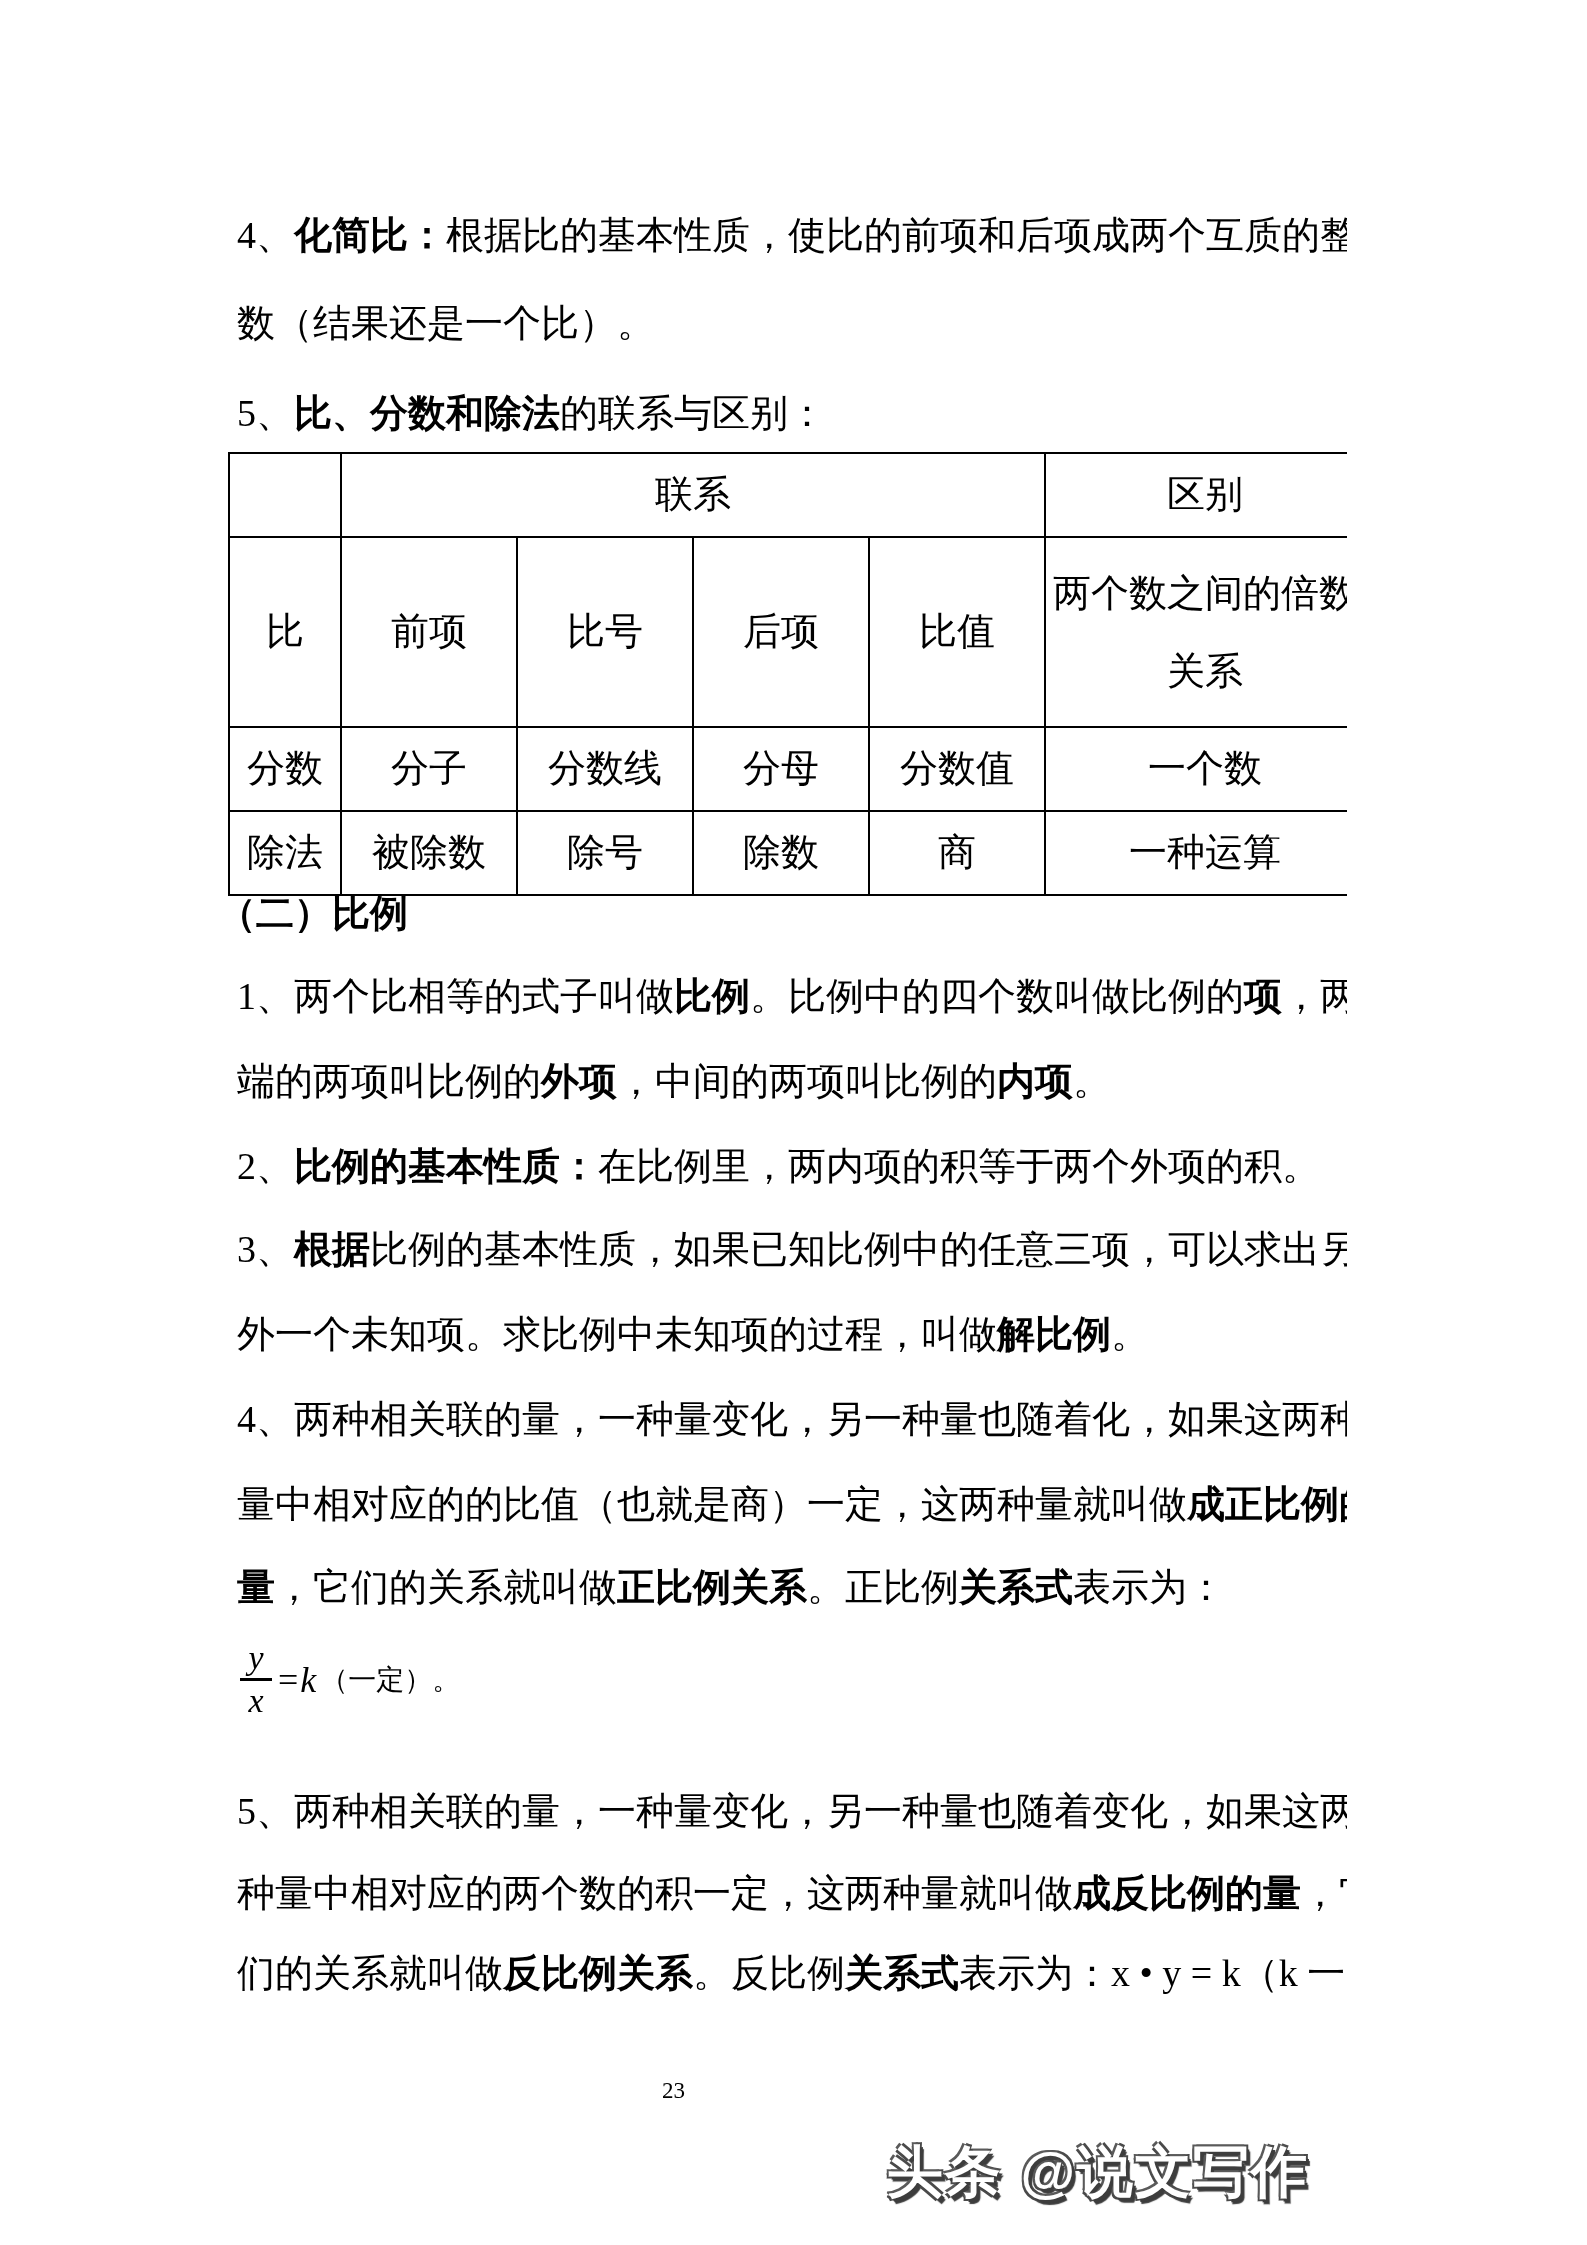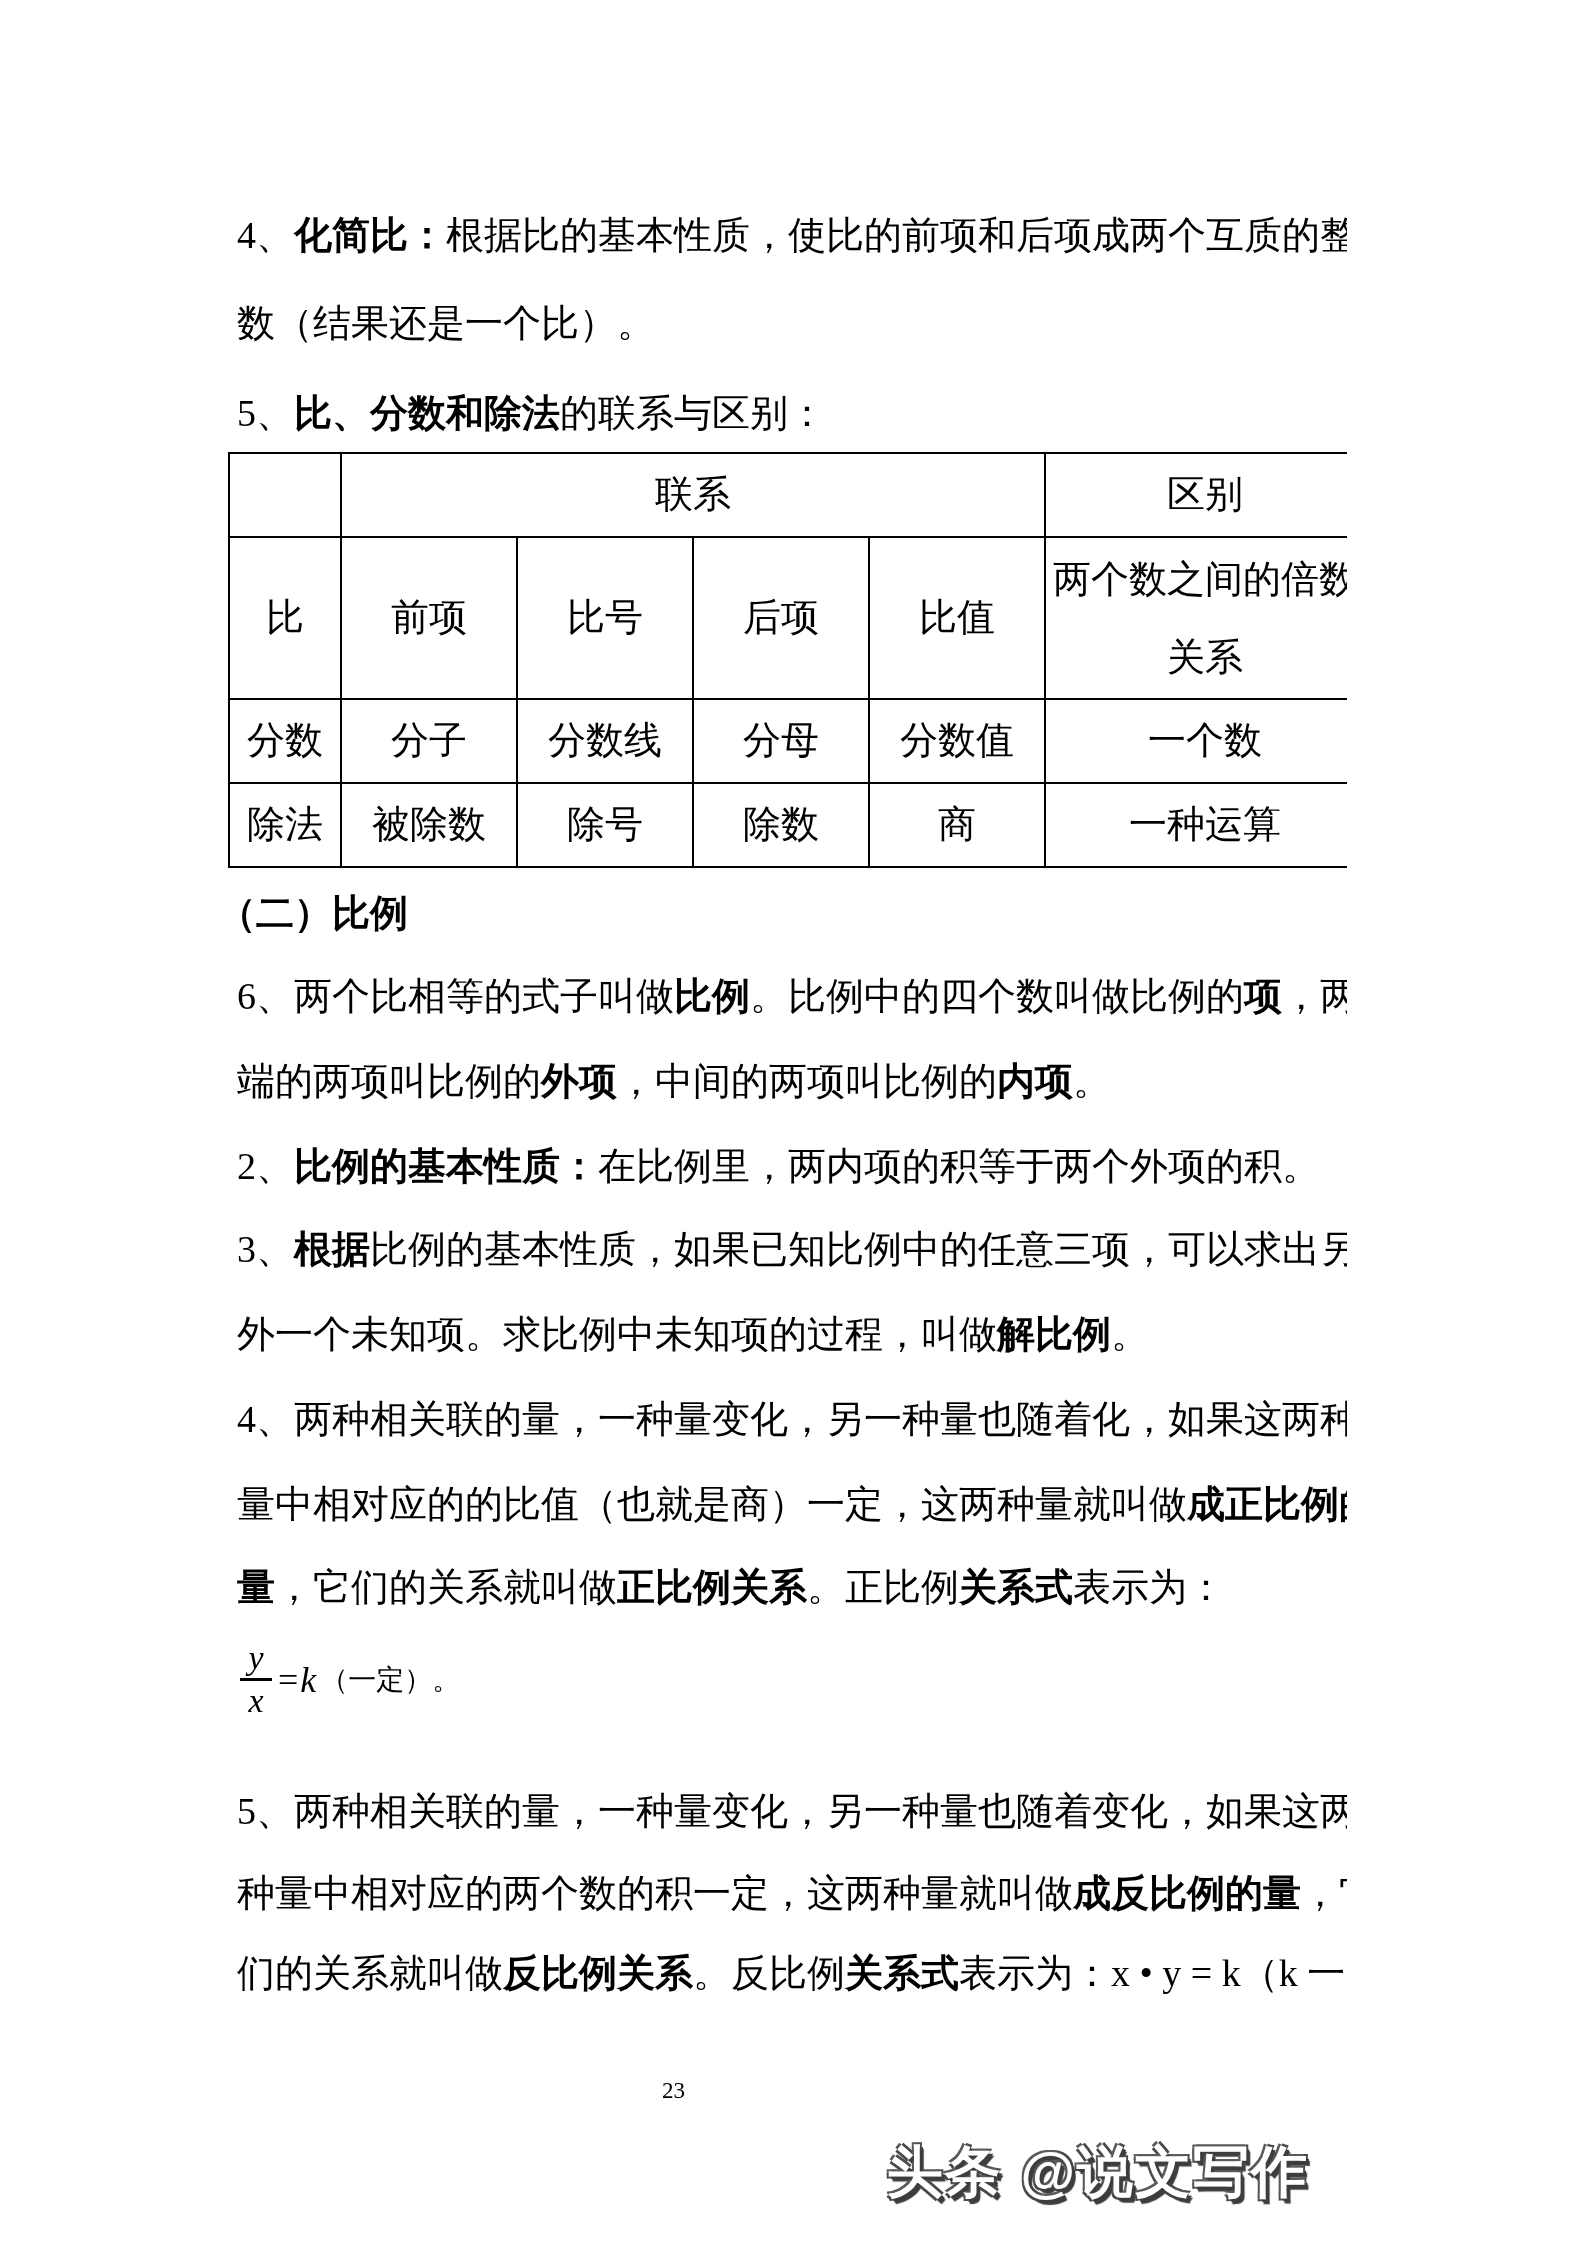--- a/index.html
+++ b/index.html
@@ -31,21 +31,21 @@
     border-collapse:collapse;
     table-layout:fixed;
     width:1136px;
   }
   .cmp-table td {
     border:2px solid #000;
     text-align:center;
     vertical-align:middle;
     font-size:38px;
     line-height:1.25;
-    padding:2px 6px;
+    padding:16px 6px;
   }
   .row-head  td { height:84px; }
   .row-main  td { height:160px; }
   .row-small td { height:84px;margin-top:35px; }
   .wrap-cell { line-height:78px !important; white-space:normal; }
 
   
   .formula {
     position:absolute;
     left:240px; top:1638px;
@@ -135,21 +135,21 @@
         <td>被除数</td>
         <td>除号</td>
         <td>除数</td>
         <td>商</td>
         <td>一种运算</td>
       </tr>
     </tbody>
   </table>
 
   <div class="line heading" style="top:890px"><span class="b">（二）比例</span></div>
-  <div class="line" style="top:973px"><span>6、两个比相等的式子叫做</span><span class="b">比例</span><span>。比例中的四个数叫做比例的</span><span class="b">项</span><span>，两</span></div>
+  <div class="line" style="top:973px"><span>1、两个比相等的式子叫做</span><span class="b">比例</span><span>。比例中的四个数叫做比例的</span><span class="b">项</span><span>，两</span></div>
   <div class="line" style="top:1058px"><span>端的两项叫比例的</span><span class="b">外项</span><span>，中间的两项叫比例的</span><span class="b">内项</span><span>。</span></div>
   <div class="line" style="top:1143px"><span>2、</span><span class="b">比例的基本性质：</span><span>在比例里，两内项的积等于两个外项的积。</span></div>
   <div class="line" style="top:1226px"><span>3、</span><span class="b">根据</span><span>比例的基本性质，如果已知比例中的任意三项，可以求出另</span></div>
   <div class="line" style="top:1311px"><span>外一个未知项。求比例中未知项的过程，叫做</span><span class="b">解比例</span><span>。</span></div>
   <div class="line" style="top:1396px"><span>4、两种相关联的量，一种量变化，另一种量也随着化，如果这两种</span></div>
   <div class="line" style="top:1564px"><span class="b">量</span><span>，它们的关系就叫做</span><span class="b">正比例关系</span><span>。正比例</span><span class="b">关系式</span><span>表示为：</span></div>
   <div class="line" style="top:1481px"><span>量中相对应的的比值（也就是商）一定，这两种量就叫做</span><span class="b">成正比例的</span></div>
 
   <div class="formula">
     <span class="frac">

